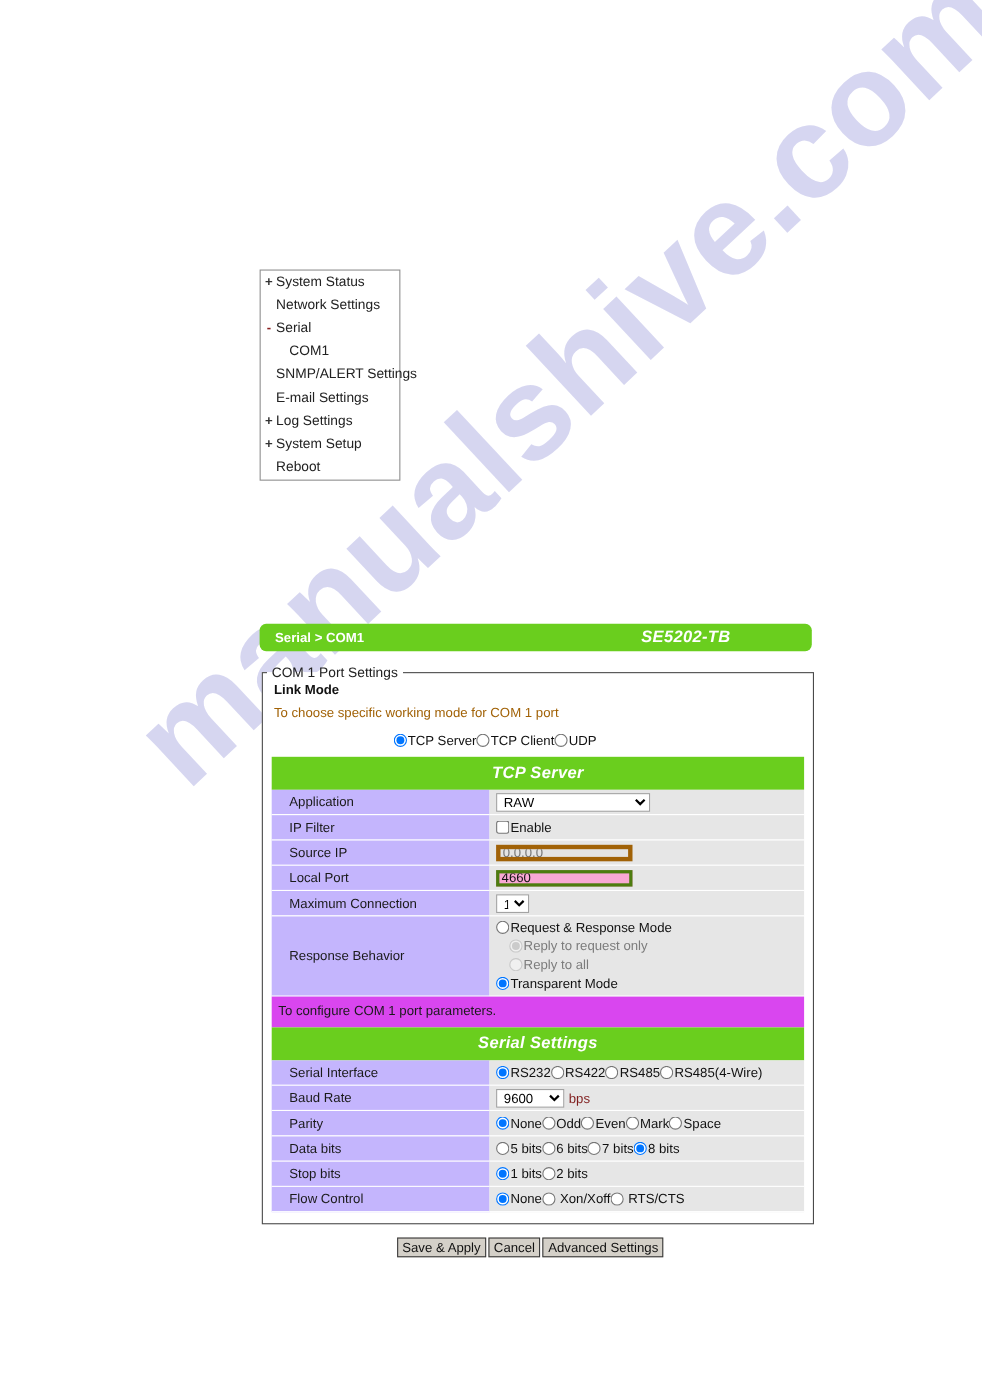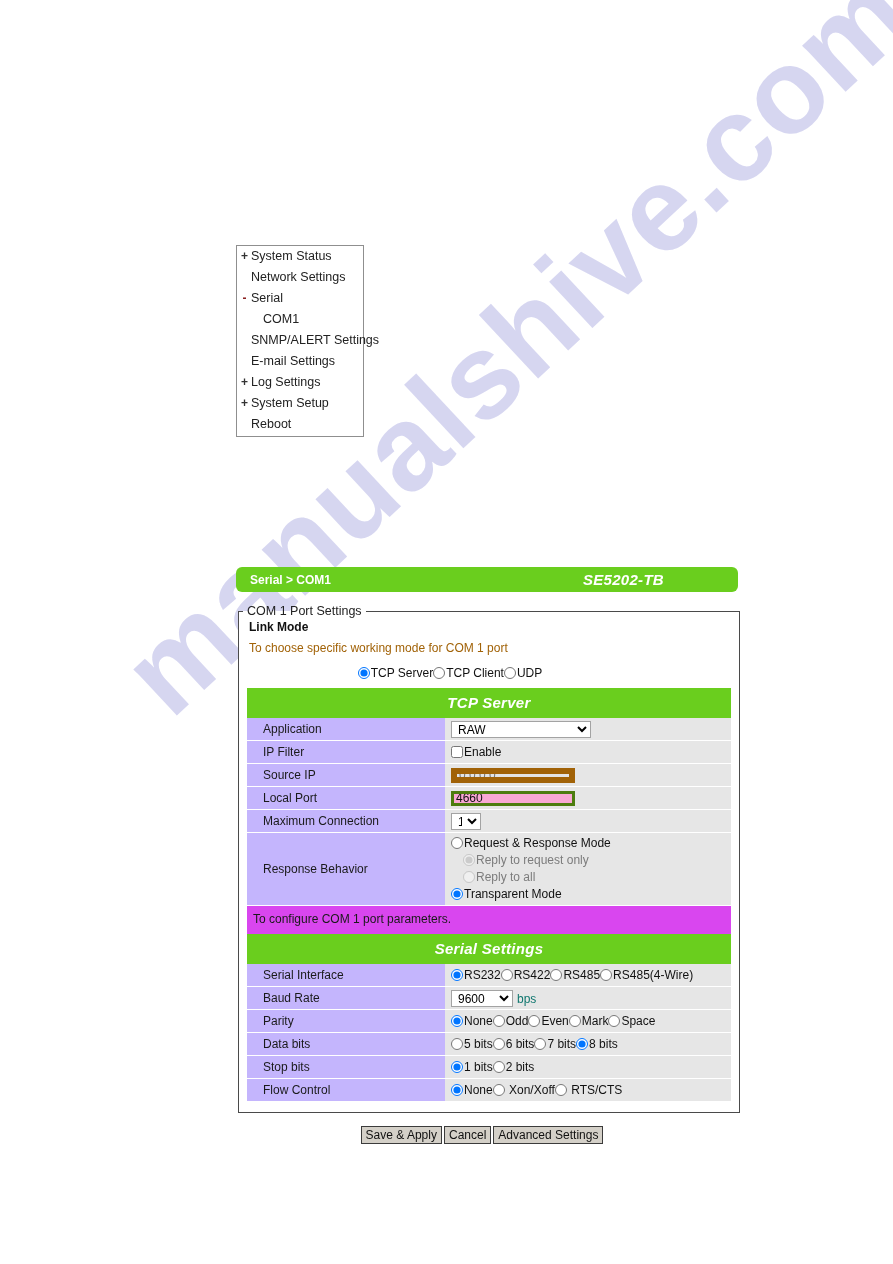--- a/index.html
+++ b/index.html
@@ -216,32 +216,32 @@
     border: 3px solid #4d7c0f;
     background: #f9a8d4;
     padding: 0 2px;
     box-sizing: border-box;
     width: 124px;
     color: #111;
   }
   input.txt:disabled {
     background: #e4e4e4;
     color: #9a9a9a;
-    border: 6px solid #a16207;
+    border: 4px solid #a16207;
   }
 
   input[type="radio"], input[type="checkbox"] {
     margin: 0 1px 0 0;
     vertical-align: -2px;
     width: 12px;
     height: 12px;
   }
   .rb-label { font-size: 12px; color: #111; }
   .rb-label.dis { color: #7c7c7c; }
-  .unit { font-size: 12px; color: #0f766e; margin-left: 4px; }
+  .unit { font-size: 12px; color: #7f1d1d; margin-left: 4px; }
 
   .resp-line { line-height: 17px; white-space: nowrap; }
   .resp-indent { padding-left: 12px; }
 
   
   #btn-row {
     margin-top: 12px;
     text-align: center;
     padding-right: 12px;
   }

